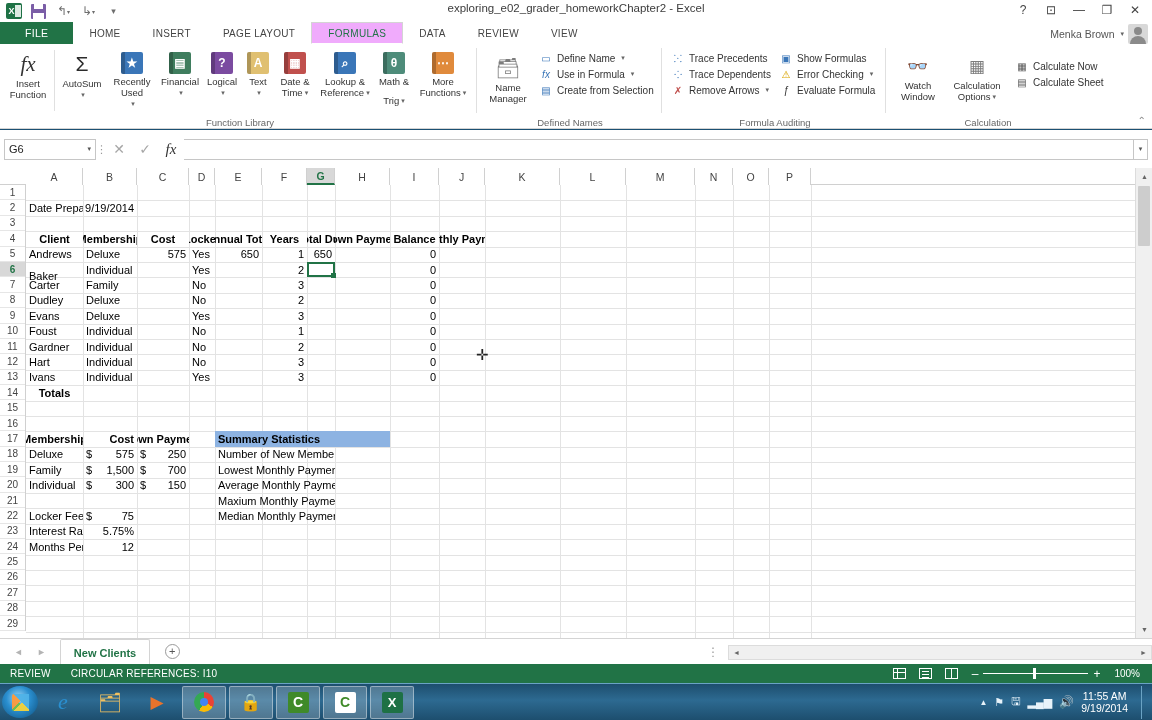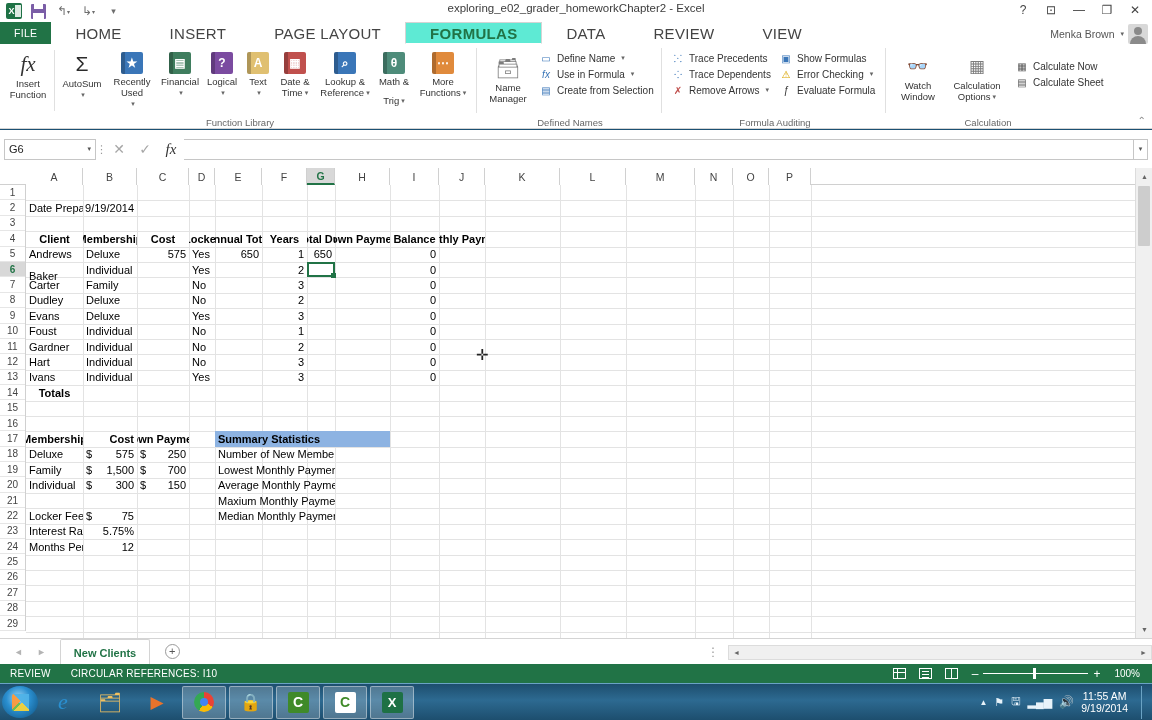--- a/index.html
+++ b/index.html
@@ -35,27 +35,27 @@
   .win-ctrls { position:absolute; right:4px; top:1px; display:flex; gap:2px; align-items:center;}
   .win-btn { width:26px;height:18px;display:flex;align-items:center;justify-content:center;font-size:12px;color:#444;cursor:pointer;}
 
   
   .tabbar {
     position:absolute; left:0; top:22px; width:1152px; height:22px;
     background:#ffffff; display:flex; align-items:stretch;
   }
   .tab-file {
     background:#217346;color:#fff;font-size:10.5px;font-weight:normal;
-    padding:0 14px;display:flex;align-items:center;letter-spacing:.3px;cursor:pointer;
+    padding:0 25px;display:flex;align-items:center;letter-spacing:.3px;cursor:pointer;
   }
   .tab {
-    font-size:15px;color:#444;padding:0 24px;display:flex;align-items:center;
+    font-size:10px;color:#444;padding:0 16px;display:flex;align-items:center;
     letter-spacing:.3px;cursor:pointer;
   }
-  .tab.active{background:#5eead4;color:#217346;border:1px solid #d4d4d4;border-bottom:1px solid #fff;position:relative;z-index:3;font-weight:bold;}
+  .tab.active{background:#f0abfc;color:#217346;border:1px solid #d4d4d4;border-bottom:1px solid #fff;position:relative;z-index:3;}
   .acct {
     position:absolute; right:4px; top:24px; display:flex;align-items:center;gap:4px;
     font-size:10.5px;color:#555;
   }
   .acct-av{width:20px;height:20px;background:#d8d8d8;border-radius:2px;position:relative;overflow:hidden;}
   .acct-av::before{content:"";position:absolute;left:6px;top:3px;width:8px;height:8px;border-radius:50%;background:#8a8a8a;}
   .acct-av::after{content:"";position:absolute;left:2px;top:12px;width:16px;height:10px;border-radius:8px 8px 0 0;background:#8a8a8a;}
 
   
   .ribbon {

